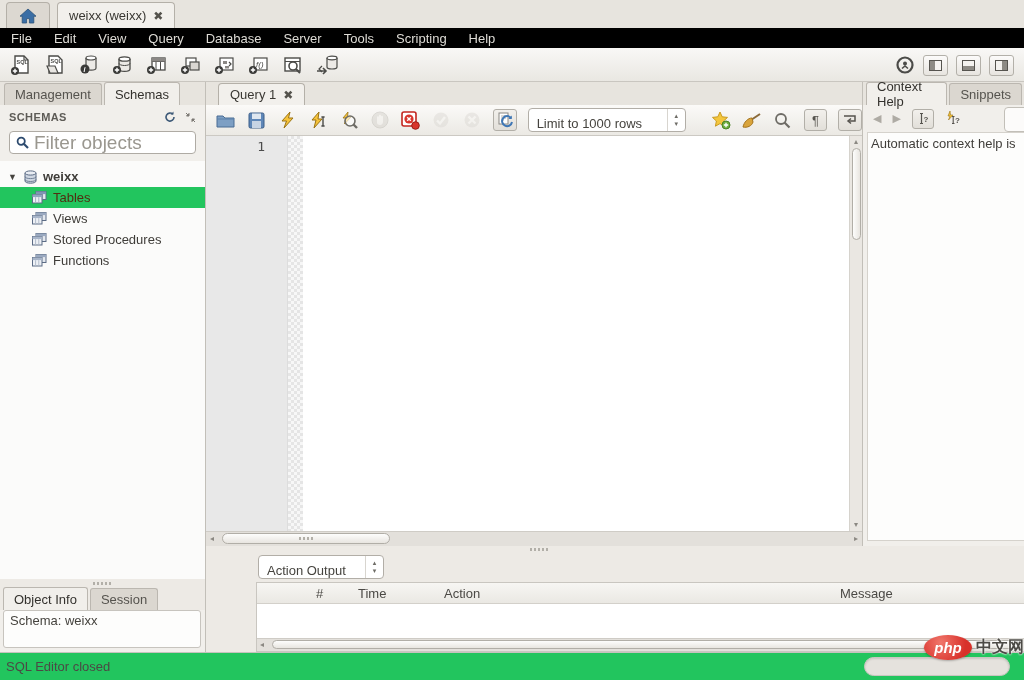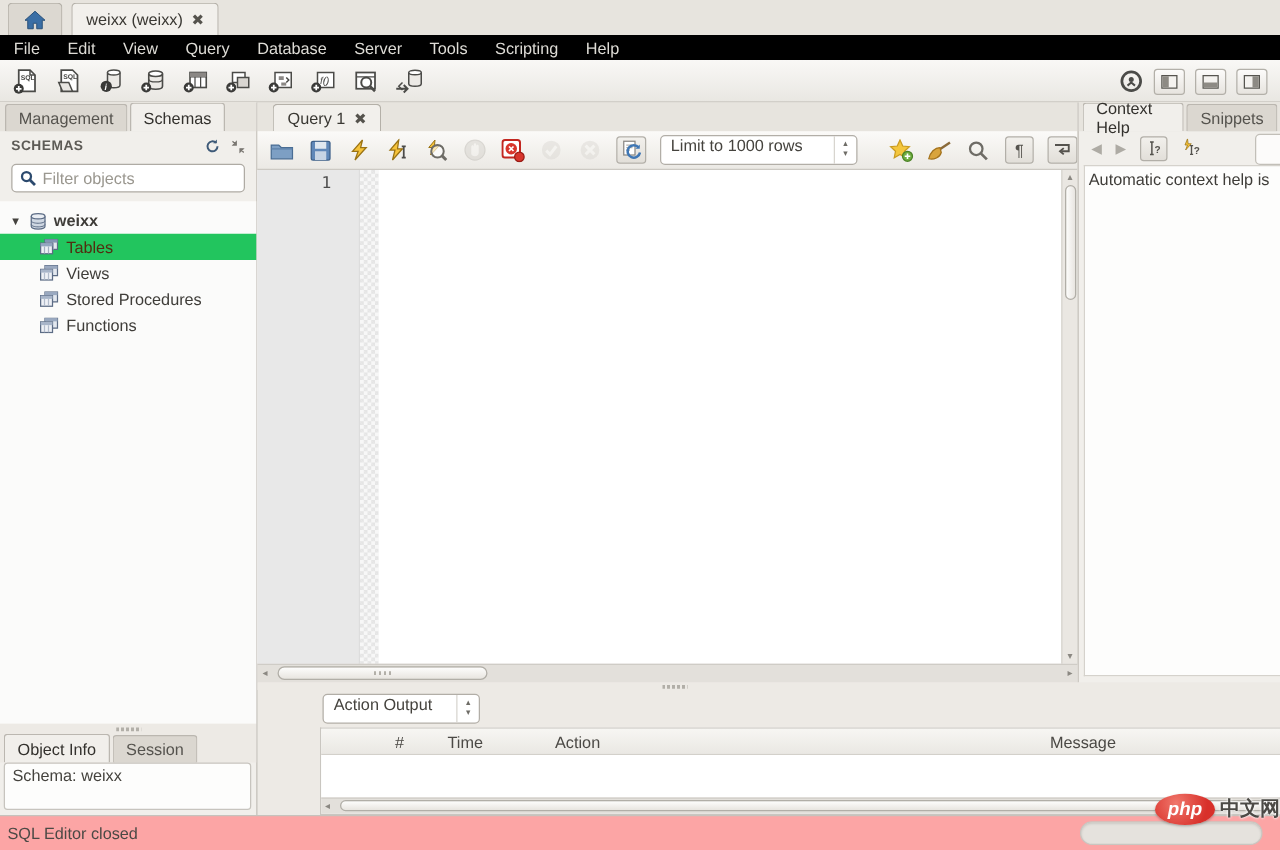--- a/index.html
+++ b/index.html
@@ -33,21 +33,21 @@
 
   
   .sidebar { width:206px; border-right:1px solid #c2bfb8; background:#f1efeb; display:flex; flex-direction:column; }
   .side-tabs { height:23px; display:flex; align-items:flex-end; padding-left:4px; background:#e7e4de; }
   .stab { height:22px; padding:0 10px; display:flex; align-items:center; font-size:13px; color:#55534e; border:1px solid #bbb7b0; border-bottom:none; border-radius:3px 3px 0 0; background:#dbd7d0; margin-right:2px; }
   .stab.active { background:#f1efeb; color:#33312d; height:23px; }
   .schemas-header { height:24px; display:flex; align-items:center; padding:0 9px; font-size:11px; font-weight:bold; letter-spacing:.4px; color:#5d5b56; }
   .hdr-icons { margin-left:auto; display:flex; gap:9px; align-items:center; }
   .filter-row { padding:2px 9px 7px 9px; }
   .filter-box { height:23px; background:#fff; border:1px solid #afaba4; border-radius:4px; display:flex; align-items:center; padding:0 6px; gap:5px; }
-  .filter-box input { border:none; outline:none; background:transparent; font-family:"Liberation Sans",sans-serif; font-size:13px; color:#6b6962; width:100%; }
+  .filter-box input { border:none; outline:none; background:transparent; font-family:"Liberation Sans",sans-serif; font-size:19px; color:#6b6962; width:100%; }
   .filter-box input::placeholder { color:#9a978f; }
   .tree { flex:1; background:#fbfbfa; padding-top:5px; color:#3f3d39; }
   .tree-row { height:21px; display:flex; align-items:center; gap:6px; padding-left:8px; }
   .tree-row.child { padding-left:32px; }
   .tree-row.selected { background:#22c55e; color:#512e10; }
   .caret { font-size:9px; color:#45433e; width:10px; }
   .bold { font-weight:bold; }
   .side-grip { height:9px; display:flex; align-items:center; justify-content:center; background:#edeae5; }
   .grip-dots { width:20px; height:3px; background:repeating-linear-gradient(90deg,#b2afa8 0 2px,transparent 2px 4px); }
   .object-tabs { height:22px; display:flex; align-items:flex-end; padding-left:3px; background:#edeae5; }
@@ -55,21 +55,21 @@
 
   
   .center { flex:1; display:flex; flex-direction:column; min-width:0; }
   .upper { height:464px; display:flex; min-width:0; }
   .editor-col { flex:1; display:flex; flex-direction:column; min-width:0; }
   .editor-tabs { height:23px; display:flex; align-items:flex-end; padding-left:5px; background:#e7e4de; }
   .editor-toolbar { height:31px; background:linear-gradient(#fbfaf8,#ebe9e4); border-bottom:1px solid #ccc9c3; display:flex; align-items:center; padding-left:10px; gap:11px; }
   .eti { width:20px; height:20px; display:flex; align-items:center; justify-content:center; }
   .dim { opacity:.42; }
   .btn-frame { width:24px; height:22px; border:1px solid #b2afa8; border-radius:3px; background:linear-gradient(#f2f0ec,#e2dfd9); display:flex; align-items:center; justify-content:center; }
-  .combo { height:24px; background:#fff; border:1px solid #b2aea7; border-radius:4px; display:flex; align-items:flex-start; padding-left:8px; color:#45433e; }
+  .combo { height:24px; background:#fff; border:1px solid #b2aea7; border-radius:4px; display:flex; align-items:flex-end; padding-left:8px; color:#45433e; }
   .combo .spin { margin-left:auto; width:18px; border-left:1px solid #d8d5cf; height:100%; display:flex; flex-direction:column; align-items:center; justify-content:center; font-size:7px; color:#6e6c66; line-height:1.1; }
   .limit-combo { width:160px; }
   .editor-body { flex:1; display:flex; background:#fff; min-height:0; }
   .gutter { width:82px; background:#e8e8e8; border-right:1px solid #dddddd; font-family:"DejaVu Sans Mono",monospace; font-size:13px; color:#4c4c4c; text-align:right; padding:3px 22px 0 0; }
   .checker { width:15px; background-color:#f7f7f7;
      background-image:linear-gradient(45deg,#e5e5e5 25%,transparent 25%,transparent 75%,#e5e5e5 75%),
                       linear-gradient(45deg,#e5e5e5 25%,transparent 25%,transparent 75%,#e5e5e5 75%);
      background-size:6px 6px; background-position:0 0,3px 3px; }
   .edit-area { flex:1; background:#fff; }
   .vscroll { width:13px; background:#eae7e2; border-left:1px solid #d6d3cd; display:flex; flex-direction:column; align-items:center; padding:2px 0; }
@@ -96,21 +96,21 @@
   .combo-row { height:30px; display:flex; align-items:center; padding-left:6px; }
   .action-combo { width:126px; }
   .out-table { position:absolute; left:4px; right:0; top:30px; bottom:0; background:#fff; border:1px solid #c9c6c0; border-right:none; display:flex; flex-direction:column; }
   .out-head { height:21px; background:linear-gradient(#f7f6f3,#eae8e3); border-bottom:1px solid #d3d0ca; display:flex; align-items:center; color:#4b4945; }
   .oc { padding-left:7px; }
   .oc0 { width:52px; } .oc1 { width:42px; } .oc2 { width:86px; } .oc3 { width:396px; } .oc4 { flex:1; }
   .out-body { flex:1; background:#fff; }
   .out-hscroll { height:13px; background:#e3e0db; border-top:1px solid #cfccc6; position:relative; display:flex; align-items:center; padding:0 3px; }
 
   
-  .statusbar { position:absolute; left:0; right:0; bottom:0; height:28px; background:#fca5a5; border-top:1px solid #c6c3bd; display:flex; align-items:center; padding-left:6px; color:#4b4945; }
+  .statusbar { position:absolute; left:0; right:0; bottom:0; height:28px; background:#22c55e; border-top:1px solid #c6c3bd; display:flex; align-items:center; padding-left:6px; color:#4b4945; }
   .status-well { position:absolute; right:14px; top:4px; width:146px; height:19px; background:#e5e2dd; border:1px solid #c9c6c0; border-radius:10px; box-shadow:inset 0 1px 2px rgba(0,0,0,.13); }
 
   
   .watermark { position:absolute; left:924px; top:635px; display:flex; align-items:center; gap:4px; z-index:9; }
   .wm-badge { width:48px; height:25px; border-radius:50%; background:radial-gradient(circle at 35% 30%, #f0766b, #d8302a 70%); color:#fff; font-weight:bold; font-style:italic; font-size:15px; display:flex; align-items:center; justify-content:center; box-shadow:0 1px 2px rgba(0,0,0,.25); }
   .wm-text { font-size:16px; font-weight:bold; color:#4c4a46; text-shadow:0 0 2px #fff,0 0 2px #fff; }
 
   svg { display:block; }
 </style>
 </head>

